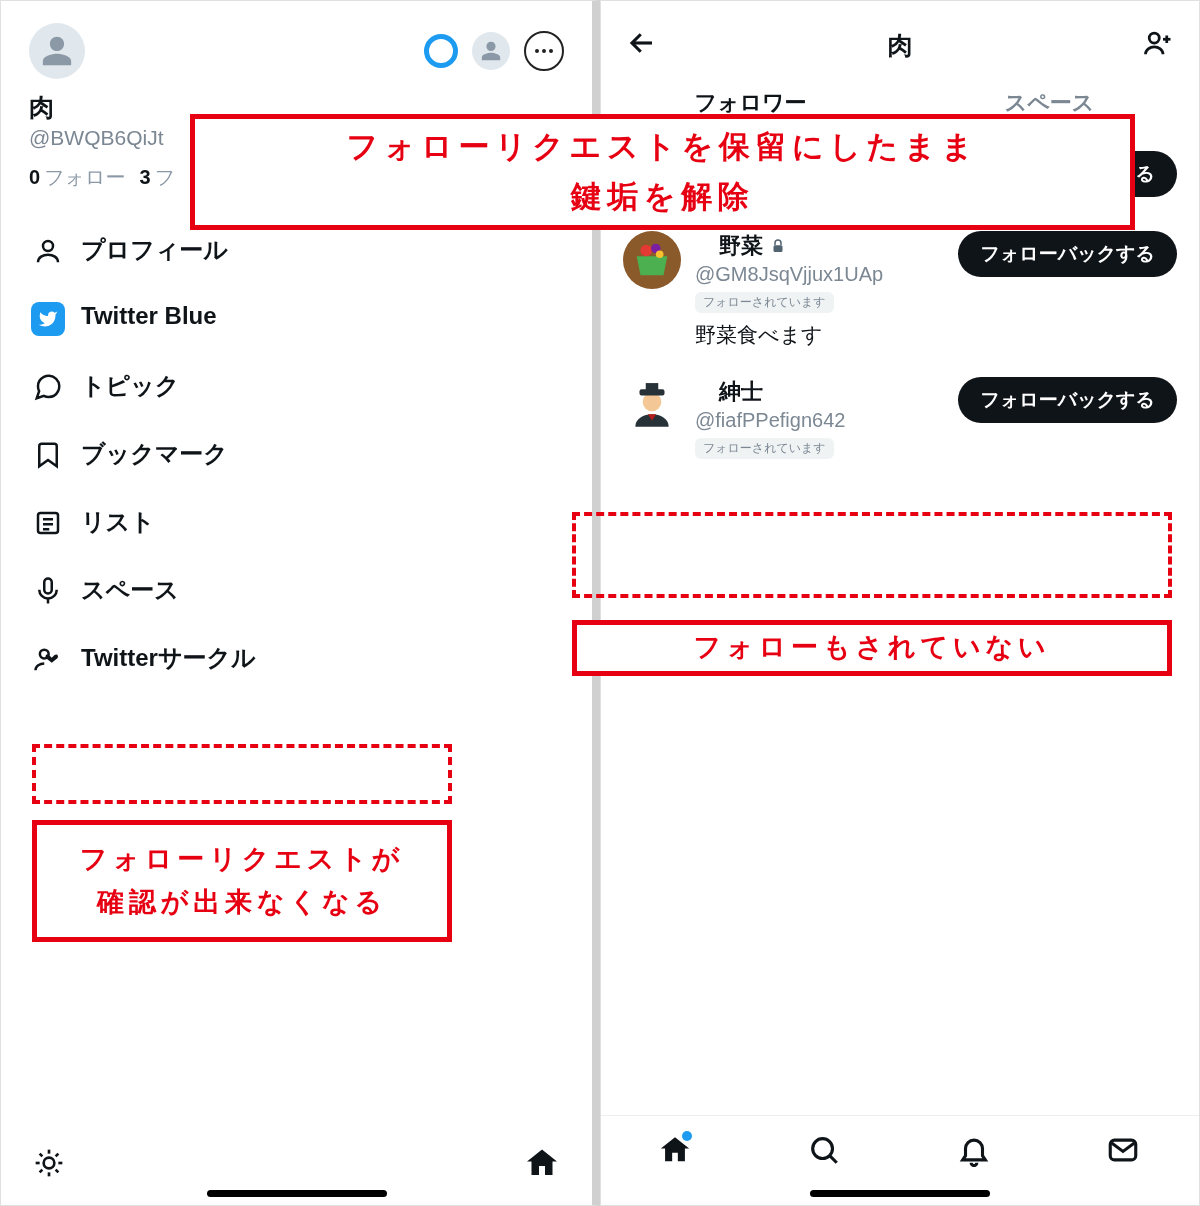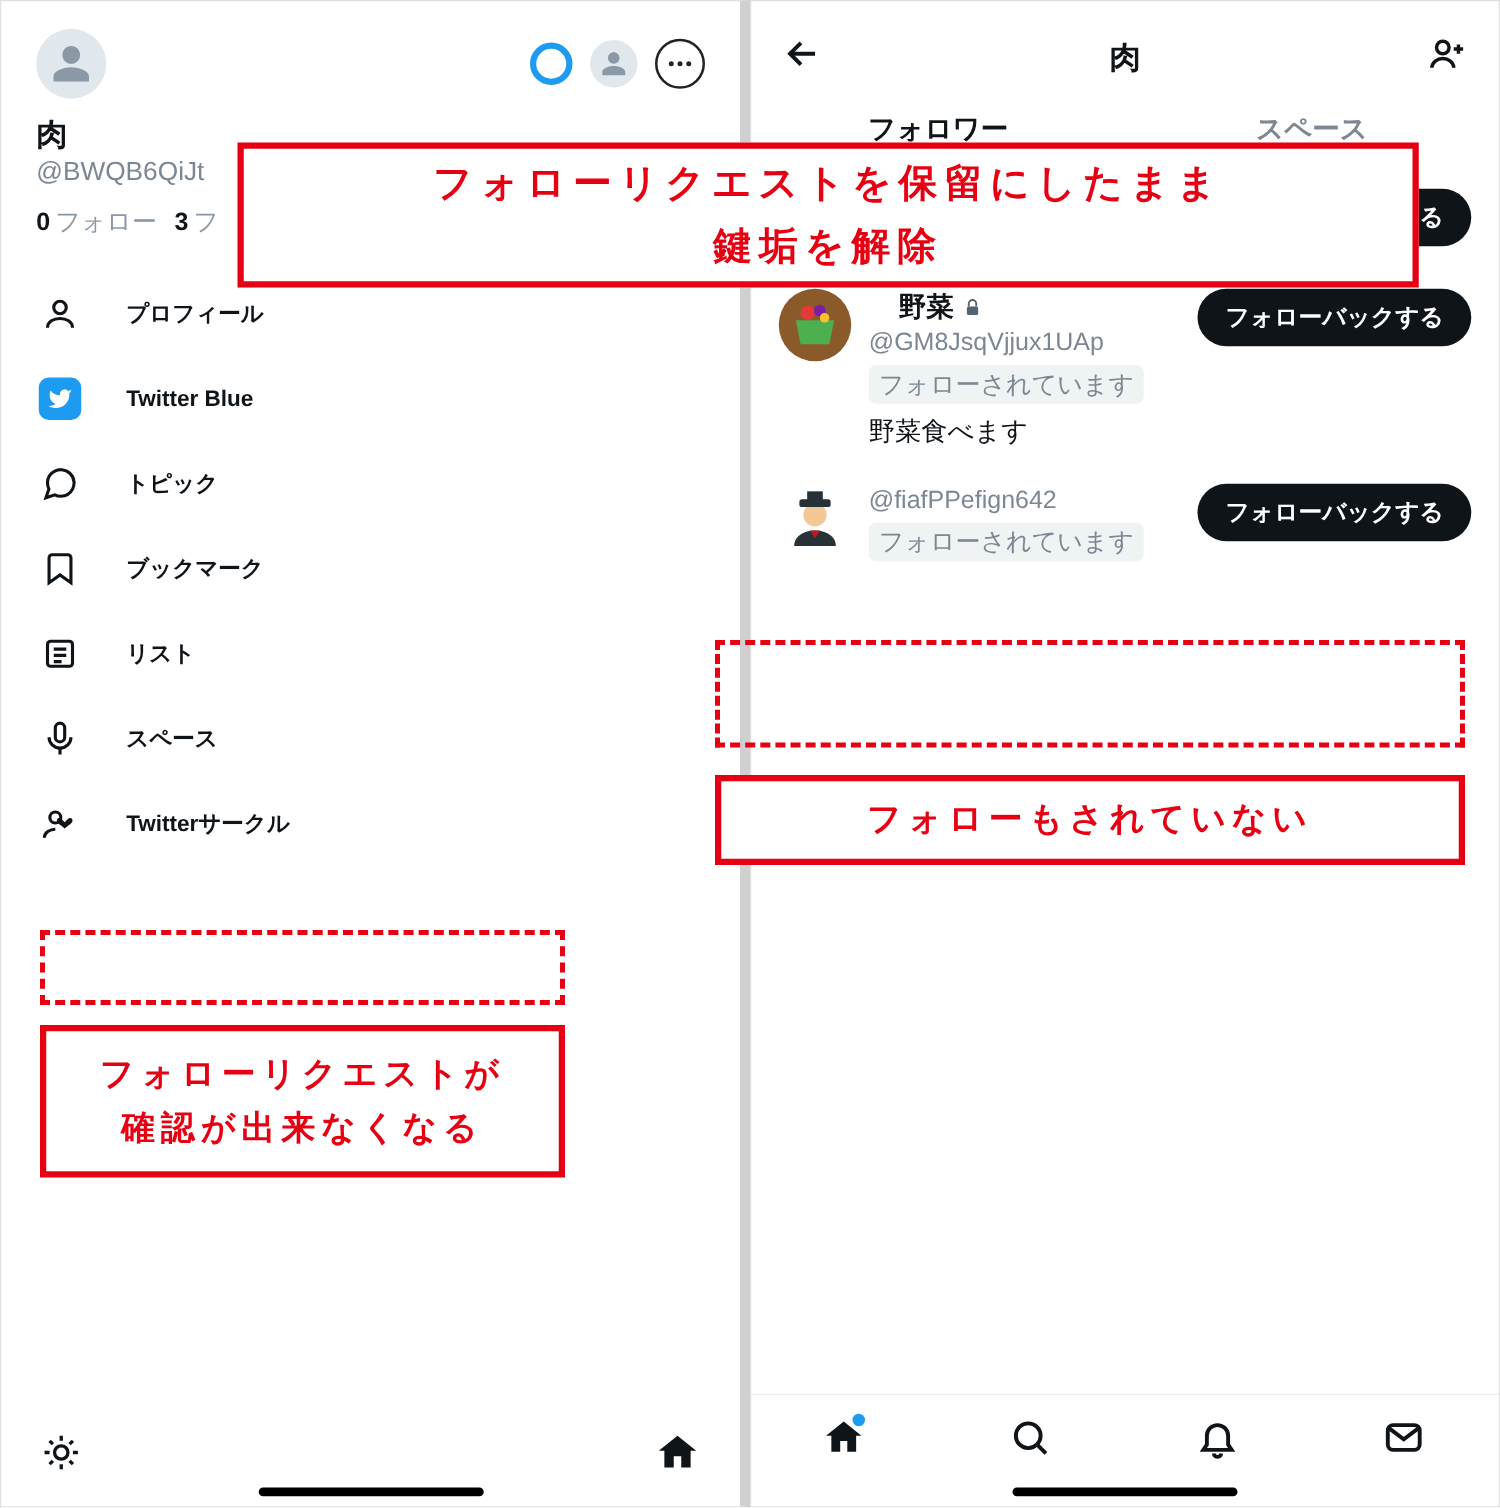--- a/index.html
+++ b/index.html
@@ -71,23 +71,23 @@
   .drawer-stats {
     padding: 0 28px;
     font-size: 20px;
     color: #8b98a5;
     margin-top: 14px;
     display: flex; gap: 14px;
   }
   .drawer-stats b { color: #0f1419; font-weight: 700; margin-right: 4px; }
   .menu-list { margin-top: 26px; padding: 0 24px; }
   .menu-item {
-    display: flex; align-items: center; gap: 36px;
+    display: flex; gap: 16px;
     padding: 17px 6px;
-    font-size: 18px;
+    font-size: 24px;
     font-weight: 700;
     color: #0f1419;
     cursor: pointer;
   }
   .menu-icon { width: 34px; height:34px; display:flex; align-items:center; justify-content:center; }
   .menu-icon svg { width: 30px; height: 30px; stroke:#0f1419; fill:none; stroke-width:2; }
   .tb-badge {
     width: 34px; height: 34px; border-radius: 8px;
     background: #1d9bf0; color:#fff; display:flex; align-items:center; justify-content:center;
   }
@@ -127,21 +127,21 @@
   .fr-avatar {
     width:58px; height:58px; border-radius:50%;
     background:#eee; overflow:hidden; flex:none;
     display:flex; align-items:center; justify-content:center;
   }
   .fr-body { flex:1; min-width:0; }
   .fr-name { font-size:22px; font-weight:700; color:#0f1419; display:flex; align-items:center; gap:6px;margin-left:24px; }
   .fr-handle { font-size:20px; color:#7b8793; margin-top:2px; }
   .fr-badge {
     display:inline-block; background:#eff3f4; color:#7b8793;
-    font-size:20px; border-radius:6px; padding:2px 8px; margin-top:6px;
+    font-size:12px; border-radius:6px; padding:2px 8px; margin-top:6px;
   }
   .fr-bio { font-size:21px; color:#0f1419; margin-top:8px; }
   .fr-btn {
     flex:none;
     background:#0f1419; color:#fff; border:none;
     border-radius:999px; font-size:19px; font-weight:700;
     padding:10px 22px; cursor:pointer;
     white-space:nowrap;
   }
   
@@ -171,21 +171,21 @@
   }
   .ann-dashed {
     position:absolute; z-index:99;
     border:4px dashed #e60012;
   }
   .ann-top {
     left: 190px; top: 114px; width: 945px; height: 116px;
     font-size:31px;
   }
   .ann-left-box { left:32px; top:820px; width:420px; height:122px; font-size:27px; }
-  .ann-right-box { left:572px; top:620px; width:600px; height:72px; font-size:27px; }
+  .ann-right-box { left:572px; top:620px; width:600px; height:56px; font-size:27px; }
   .dash-left { left:32px; top:744px; width:420px; height:60px; }
   .dash-right { left:572px; top:512px; width:600px; height:86px; }
 </style>
 </head>
 <body>
 
 <div class="wrap">
 
   <div class="pane pane-left">
     <div class="drawer-top">
@@ -365,20 +365,23 @@
       <div class="fr-avatar" style="background:#fff;">
         <svg viewBox="0 0 24 24" width="50" height="50">
           <circle cx="12" cy="10" r="4.5" fill="#f4c896"></circle>
           <rect x="6" y="4" width="12" height="3" rx="1" fill="#263238"></rect>
           <rect x="9" y="1" width="6" height="4" fill="#263238"></rect>
           <path d="M4 22c0-4 4-6 8-6s8 2 8 6z" fill="#263238"></path>
           <path d="M10 16l2 3 2-3z" fill="#b71c1c"></path>
         </svg>
       </div>
       <div class="fr-body">
+        <div class="fr-name">
+          <span>紳士</span>
+        </div>
         <div class="fr-handle">@fiafPPefign642</div>
         <span class="fr-badge">フォローされています</span>
       </div>
       <button class="fr-btn">フォローバックする</button>
     </div>
 
     <div class="r-nav">
       <span class="nb">
         <svg viewBox="0 0 24 24" fill="#0f1419">
             <path d="M12 3l10 8h-3v9h-5v-6h-4v6H5v-9H2z"></path>

